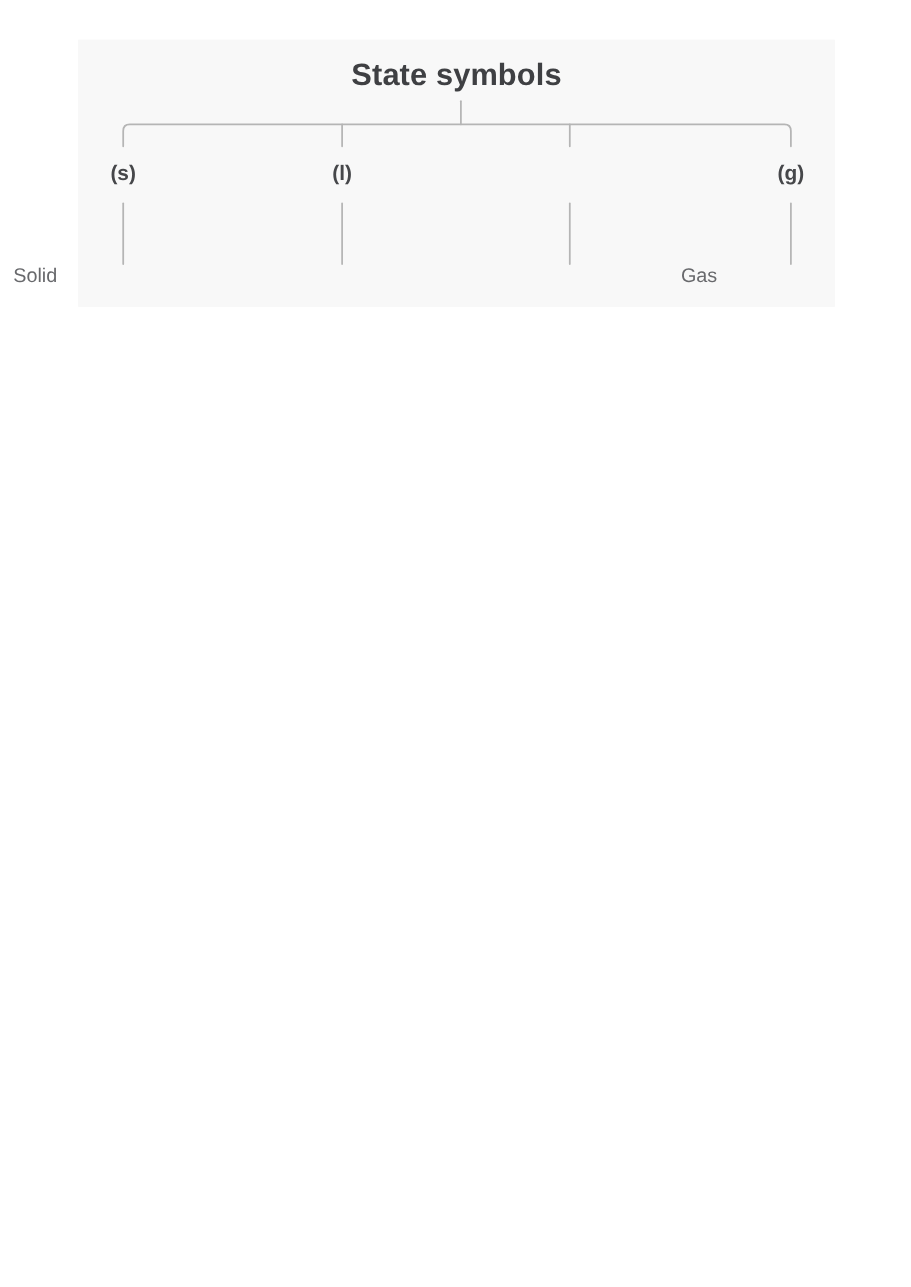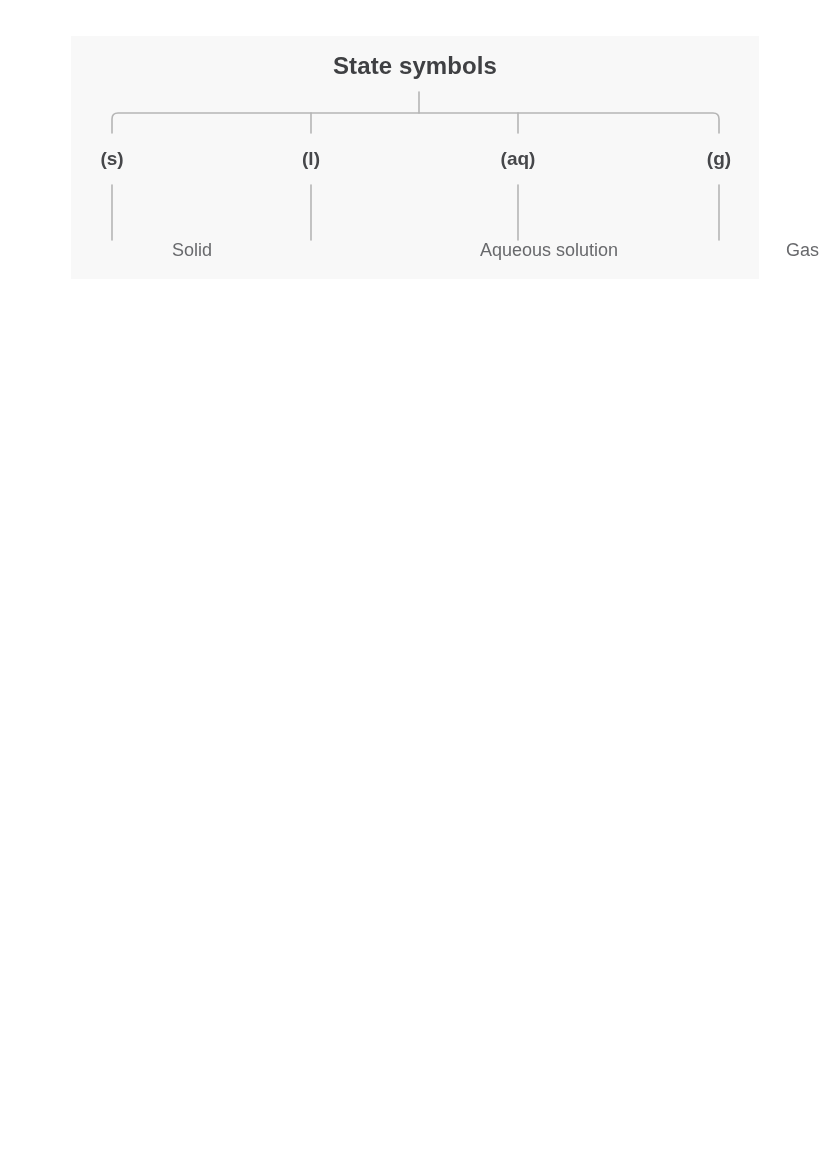--- a/index.html
+++ b/index.html
@@ -25,21 +25,21 @@
     background: #f8f8f8;
   }
 
   
   #diagram-title {
     position: absolute;
     left: 0;
     top: 16px;
     width: 100%;
     text-align: center;
-    font-size: 24px;
+    font-size: 28px;
     font-weight: bold;
     color: #3f4043;
     letter-spacing: 0.1px;
     white-space: nowrap;
   }
 
   
   #connector-layer {
     position: absolute;
     left: 0;
@@ -62,21 +62,21 @@
     text-align: center;
     font-size: 19px;
     font-weight: bold;
     color: #46474a;
     white-space: nowrap;
   }
   .branch-label {
     position: absolute;
     top: 204px;
     width: 100%;
-    text-align: right;
+    text-align: left;
     font-size: 18px;
     font-weight: normal;
     color: #68696c;
     white-space: nowrap;
   }
 </style>
 </head>
 <body>
 
 <div id="diagram-panel">
@@ -102,23 +102,19 @@
 
   <div class="branch" style="left:-59px; width:200px;">
     <div class="branch-symbol">(s)</div>
     <div class="branch-label">Solid</div>
   </div>
 
   <div class="branch" style="left:140px; width:200px;">
     <div class="branch-symbol">(l)</div>
   </div>
 
-  <div class="branch" style="left:347px; width:200px;">
-    <div class="branch-symbol">(aq)</div>
-    <div class="branch-label">Aqueous solution</div>
-  </div>
 
   <div class="branch" style="left:548px; width:200px;">
     <div class="branch-symbol">(g)</div>
     <div class="branch-label">Gas</div>
   </div>
 
 </div>
 
 </body></html>

